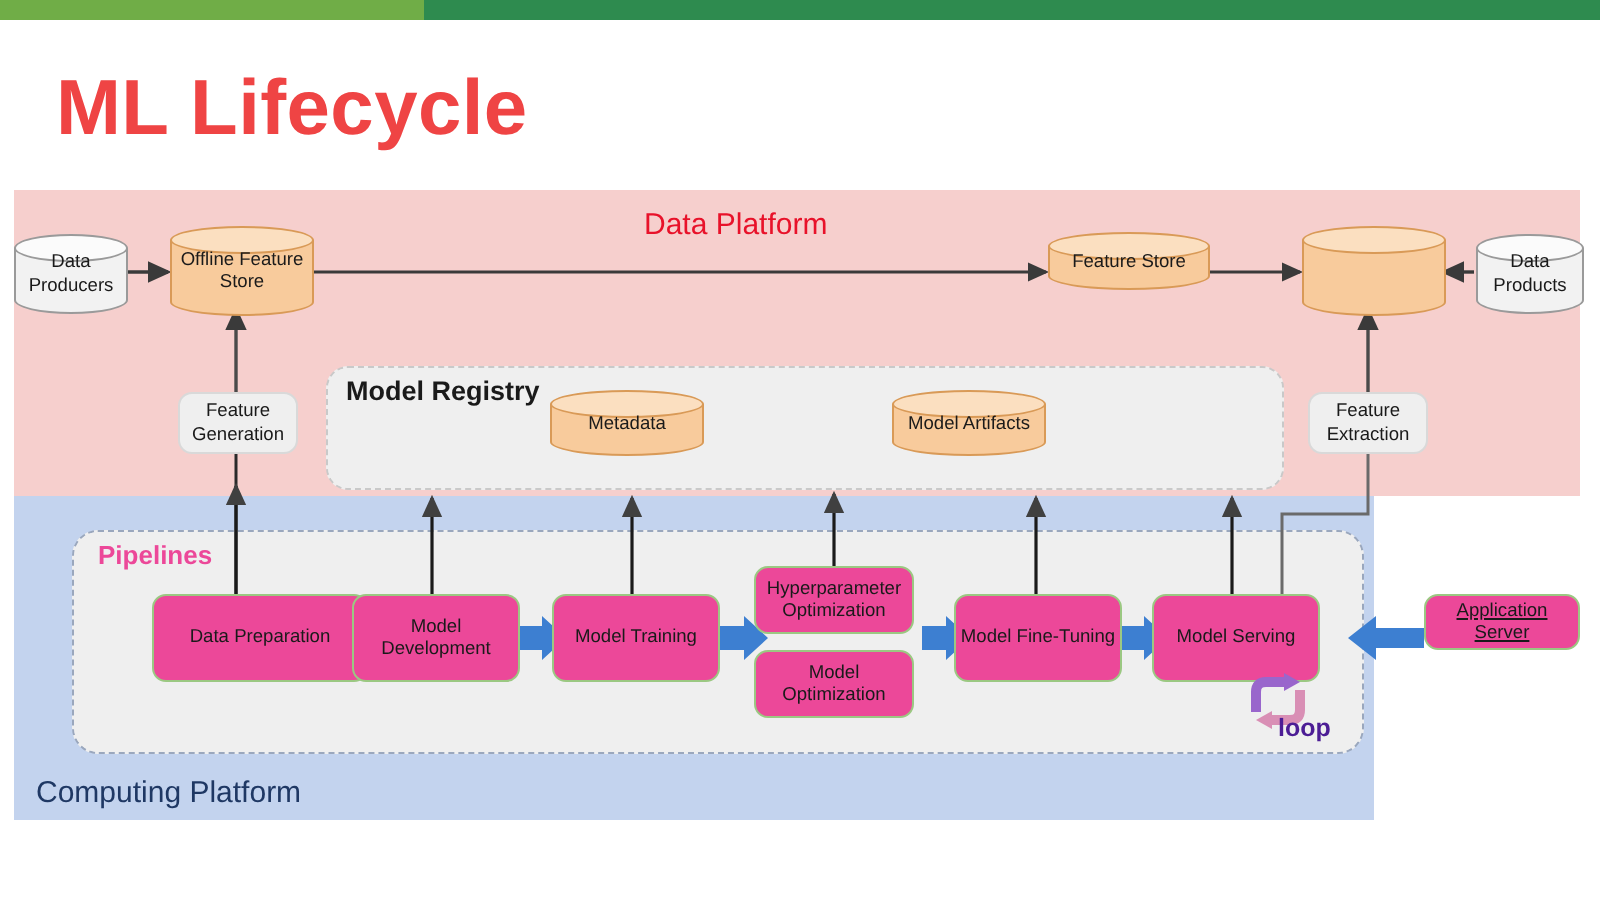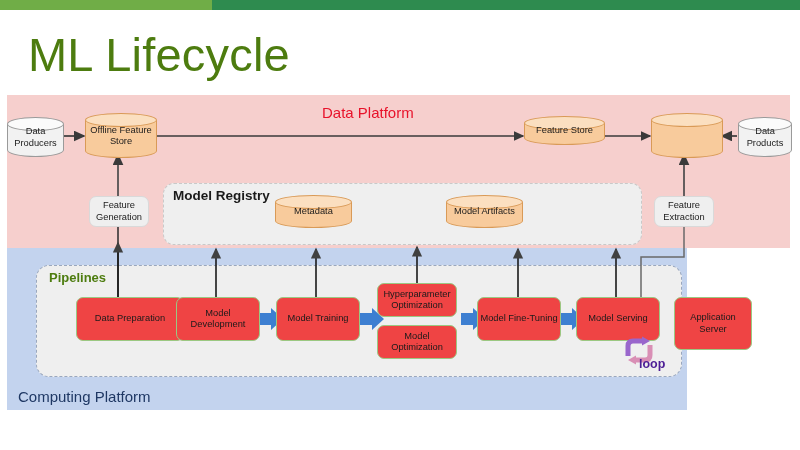--- a/index.html
+++ b/index.html
@@ -5,48 +5,48 @@
   html,body{margin:0;padding:0;background:#ffffff;}
   body{width:800px;height:450px;position:relative;overflow:hidden;
        font-family:"Liberation Sans",sans-serif;}
 
   
   #topbar{position:absolute;left:0;top:0;width:800px;height:10px;}
   #topbar .seg-a{position:absolute;left:0;top:0;width:212px;height:10px;background:#70ad47;}
   #topbar .seg-b{position:absolute;left:212px;top:0;width:588px;height:10px;background:#2e8b4f;}
 
   
-  #page-title{position:absolute;left:28px;top:32px;font-size:47px;line-height:46px;
-              color:#4d7c0f;font-weight:400;letter-spacing:.2px;}
+  #page-title{position:absolute;left:28px;top:32px;font-size:39px;line-height:46px;
+              color:#ef4444;font-weight:700;letter-spacing:.2px;}
 
   
   .panel{position:absolute;}
   #data-platform{left:7px;top:95px;width:783px;height:153px;background:#f6cfcd;}
   #computing-platform{left:7px;top:248px;width:680px;height:162px;background:#c3d3ee;}
 
   .panel-title{position:absolute;font-weight:normal;}
   #data-platform-title{left:322px;top:104px;font-size:15px;color:#e8122a;}
   #computing-platform-title{left:18px;top:388px;font-size:15px;color:#1f3864;}
 
   
   #model-registry{position:absolute;left:163px;top:183px;width:477px;height:60px;
         background:#efefef;border:1px dashed #c9c9c9;border-radius:11px;}
   #model-registry-title{position:absolute;left:173px;top:188px;font-size:13.5px;
         font-weight:bold;color:#1a1a1a;}
 
   #pipelines{position:absolute;left:36px;top:265px;width:644px;height:110px;
         background:#efefef;border:1px dashed #9aa7bd;border-radius:13px;}
   #pipelines-title{position:absolute;left:49px;top:270px;font-size:13px;
-        font-weight:bold;color:#4d7c0f;}
+        font-weight:bold;color:#ec4899;}
 
   
   .node{position:absolute;box-sizing:border-box;display:flex;align-items:center;
         justify-content:center;text-align:center;border-radius:7px;
         font-size:9.3px;line-height:11.5px;color:#1a1a1a;padding:2px;}
-  .node.green{background:#ef4444;border:1px solid #9bc882;}
+  .node.green{background:#ec4899;border:1px solid #9bc882;}
   .node.gray{background:#efefef;border:1px solid #d9d9d9;}
 
   
   .cyl{position:absolute;}
   .cyl .body{position:absolute;left:0;right:0;top:7px;bottom:7px;}
   .cyl .top,.cyl .bot{position:absolute;left:0;right:0;height:14px;border-radius:50%;}
   .cyl .top{top:0;} .cyl .bot{bottom:0;}
   .cyl .label{position:absolute;left:0;right:0;top:50%;transform:translateY(-50%);
         text-align:center;font-size:9.3px;line-height:11.5px;color:#1a1a1a;}
 
@@ -209,21 +209,21 @@
 </div>
 
 <div class="node green" style="left:477px;top:297px;width:84px;height:44px;">
   <span>Model Fine-Tuning</span>
 </div>
 
 <div class="node green" style="left:576px;top:297px;width:84px;height:44px;">
   <span>Model Serving</span>
 </div>
 
-<div class="node green" style="left:674px;top:297px;width:78px;height:53px;">
+<div class="node green" style="left:712px;top:297px;width:78px;height:28px;text-decoration:underline;">
   <span>Application Server</span>
 </div>
 
 <svg id="loop-icon" viewBox="0 0 34 30">
   <path d="M6,20 L6,10 Q6,5 11,5 L22,5" fill="none" stroke="#9966cc" stroke-width="5" stroke-linecap="butt"></path>
   <path d="M20,0.5 L28,5 L20,9.5 z" fill="#9966cc"></path>
   <path d="M28,9 L28,19 Q28,24 23,24 L12,24" fill="none" stroke="#d98fb5" stroke-width="5" stroke-linecap="butt"></path>
   <path d="M14,19.5 L6,24 L14,28.5 z" fill="#d98fb5"></path>
 </svg>
 <div id="loop-label">loop</div>

